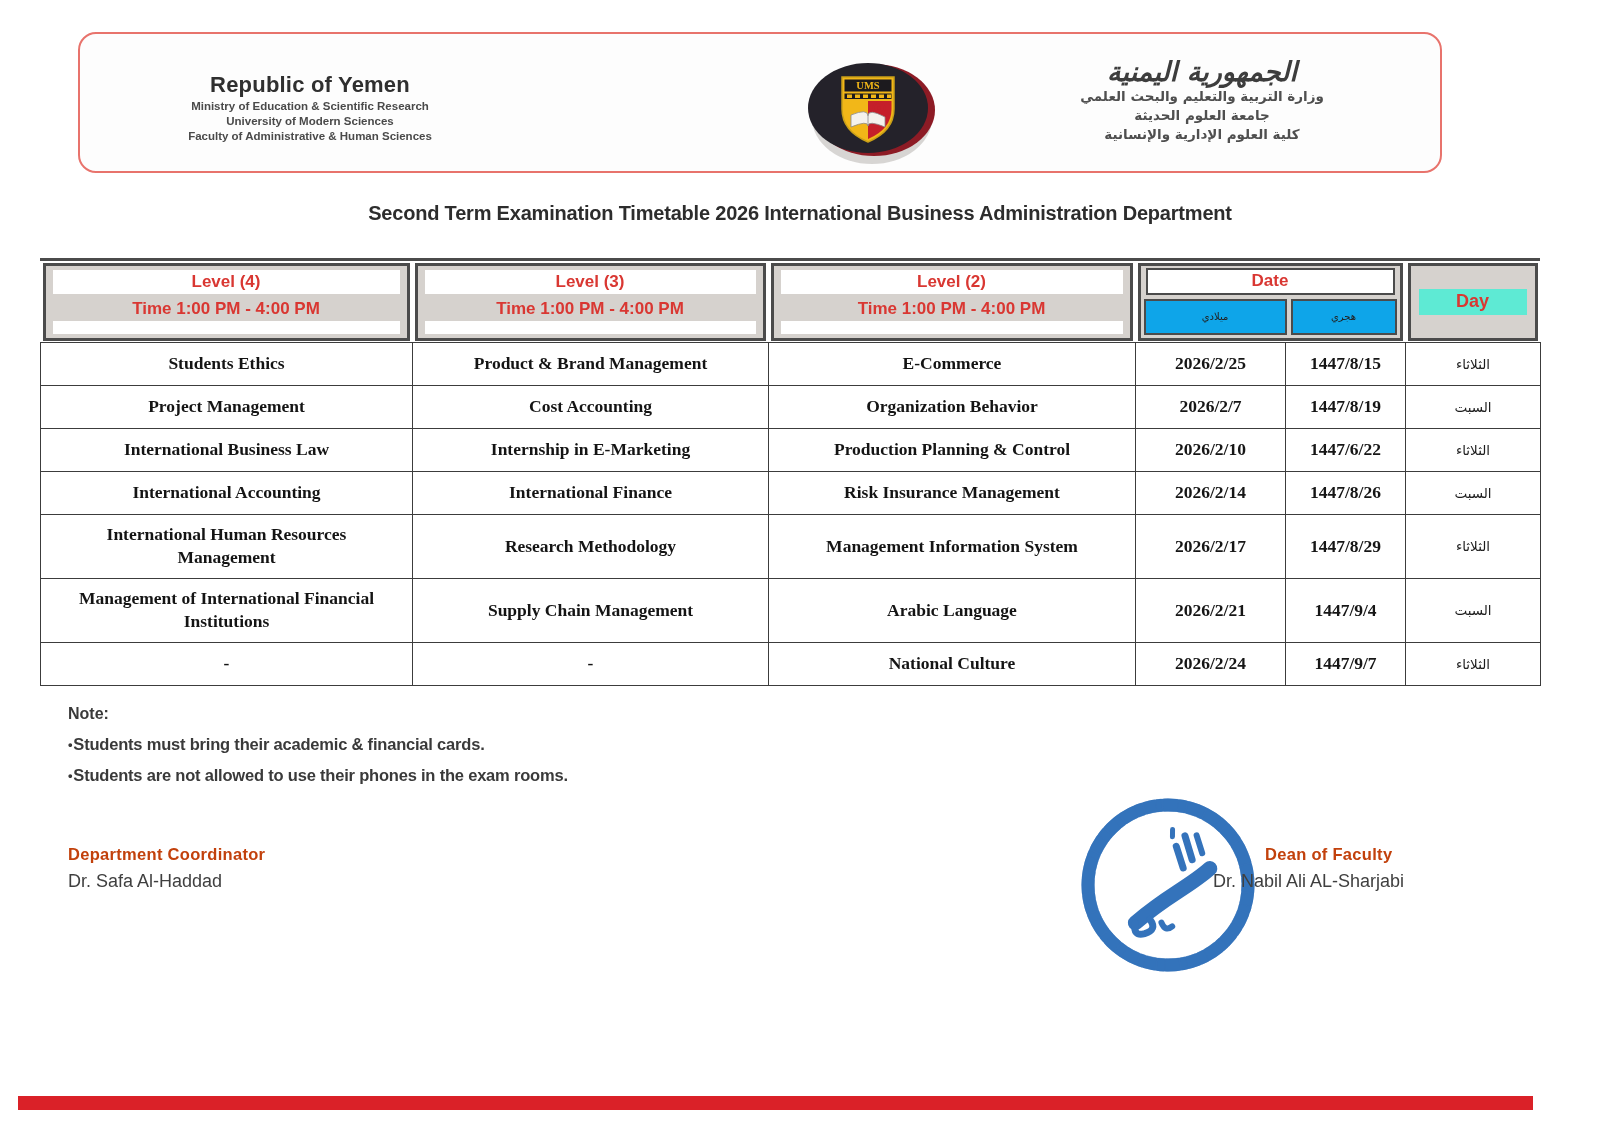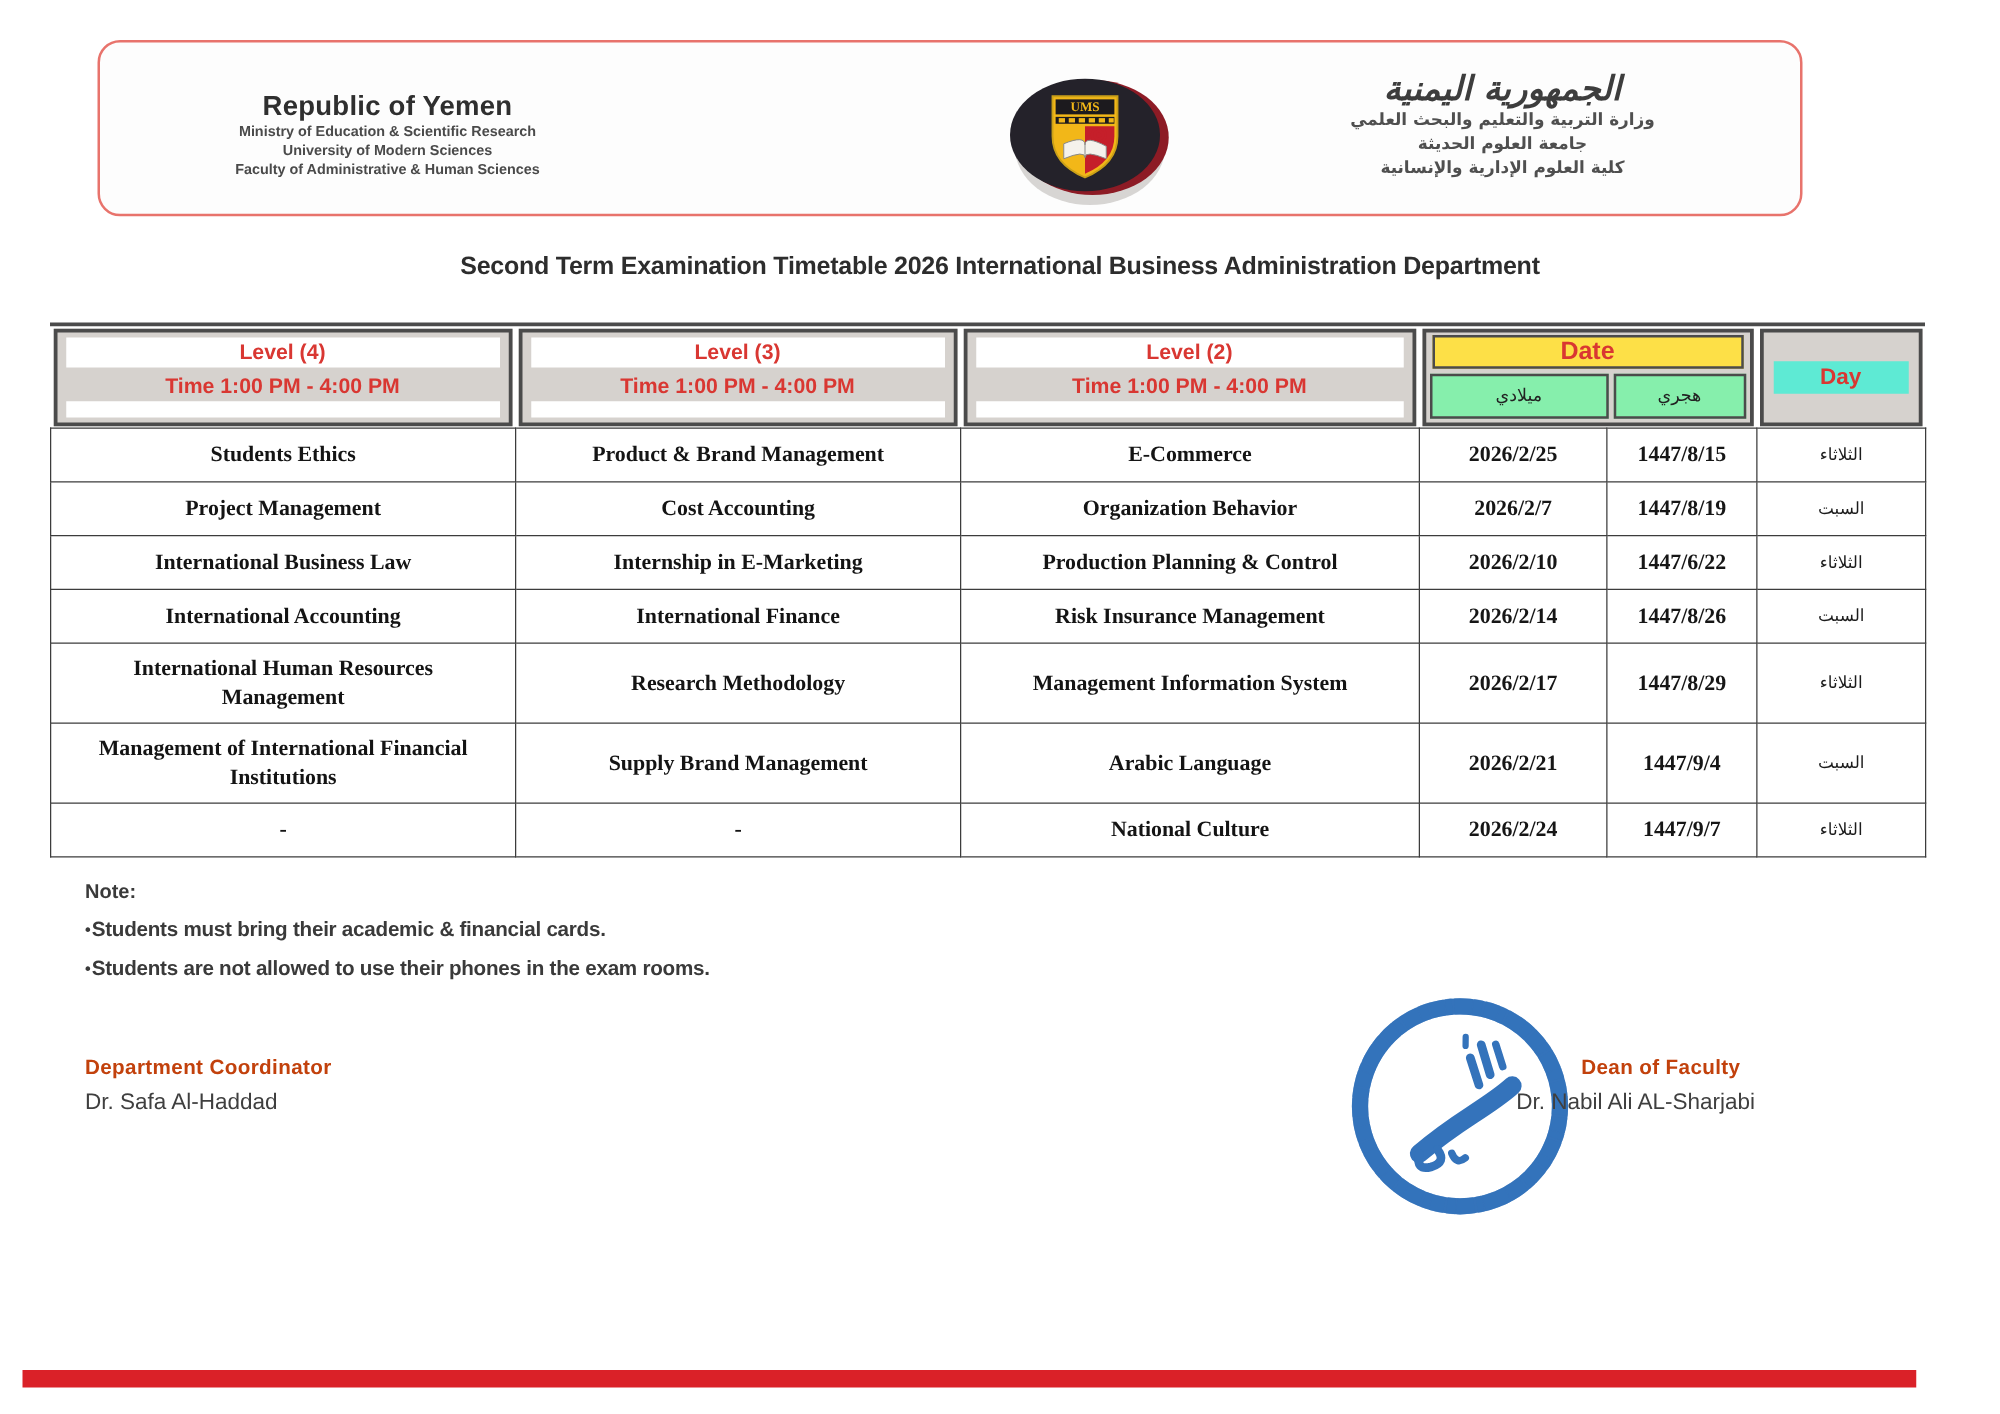--- a/index.html
+++ b/index.html
@@ -44,26 +44,26 @@
           background:#d6d2ce; border:3px solid #4b4b4b; }
   .h-white-top { position:absolute; left:7px; right:7px; top:4px; height:24px; background:#ffffff;
                  display:flex; align-items:center; justify-content:center; }
   .h-level { font-size:17px; font-weight:bold; color:#d93732; }
   .h-time  { position:absolute; left:0; right:0; top:31px; height:25px;
              display:flex; align-items:center; justify-content:center;
              font-size:17px; font-weight:bold; color:#d93732; }
   .h-white-bottom { position:absolute; left:7px; right:7px; bottom:4px; height:13px; background:#ffffff; }
 
   .date-label-box { position:absolute; left:5px; right:5px; top:2px; height:27px;
-                    background:#fde047; border:2px solid #4b4b4b;
+                    background:#ffffff; border:2px solid #4b4b4b;
                     display:flex; align-items:center; justify-content:center;
-                    font-size:20px; font-weight:bold; color:#d93732; }
-  .date-sub { position:absolute; top:33px; bottom:3px; background:#86efac; border:2.5px solid #4b4b4b;
+                    font-size:17px; font-weight:bold; color:#d93732; }
+  .date-sub { position:absolute; top:33px; bottom:3px; background:#0ea5e9; border:2.5px solid #4b4b4b;
               display:flex; align-items:center; justify-content:center; direction:rtl;
-              font-family:"DejaVu Sans", sans-serif; font-size:14px; color:#222222; }
+              font-family:"DejaVu Sans", sans-serif; font-size:10px; color:#222222; }
   .date-sub.greg { left:3px; width:143px; }
   .date-sub.hij  { left:150px; right:3px; }
 
   .day-white { position:absolute; left:8px; right:8px; top:23px; height:26px; background:#5eead4;
                display:flex; align-items:center; justify-content:center;
                font-size:18px; font-weight:bold; color:#d93732; }
 
   table.tt { border-collapse:collapse; table-layout:fixed; width:1500px; margin-top:1px;
              border:1.5px solid #3c3c3c; }
   table.tt td { border:1px solid #3c3c3c; text-align:center; vertical-align:middle; }
@@ -236,21 +236,21 @@
       <td class="course">International Human Resources Management</td>
       <td class="course">Research Methodology</td>
       <td class="course">Management Information System</td>
       <td class="date">2026/2/17</td>
       <td class="date">1447/8/29</td>
       <td class="day" dir="rtl">الثلاثاء</td>
     </tr>
 
     <tr>
       <td class="course">Management of International Financial Institutions</td>
-      <td class="course">Supply Brand Management</td>
+      <td class="course">Supply Chain Management</td>
       <td class="course">Arabic Language</td>
       <td class="date">2026/2/21</td>
       <td class="date">1447/9/4</td>
       <td class="day" dir="rtl">السبت</td>
     </tr>
 
     <tr>
       <td class="course">-</td>
       <td class="course">-</td>
       <td class="course">National Culture</td>

